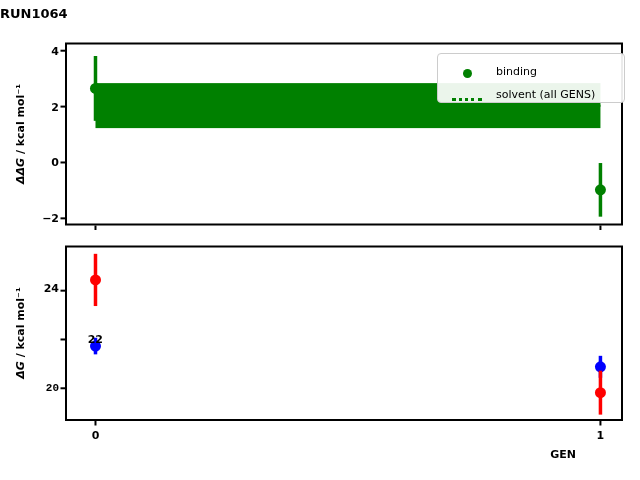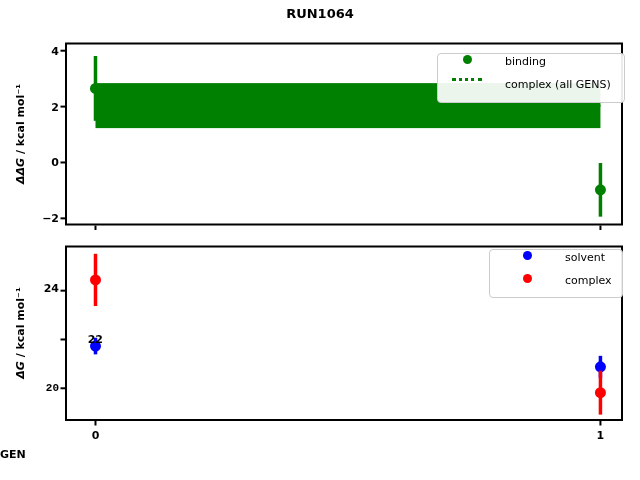--- a/index.html
+++ b/index.html
@@ -8,40 +8,40 @@
     width: 640px;
     height: 480px;
     background: #ffffff;
     font-family: "DejaVu Sans", "Liberation Sans", sans-serif;
     overflow: hidden;
   }
   .suptitle {
     position: absolute;
     top: 6px; left: 0;
     width: 640px;
-    text-align: center;
+    text-align: left;
     font-size: 13px;
     font-weight: bold;
     color: #000000;
   }
   #chart-svg { position: absolute; left: 0; top: 0; }
   .ylabel {
     position: absolute;
     white-space: nowrap;
     font-size: 11px;
     font-weight: bold;
     color: #000000;
     transform: translate(-50%, -50%) rotate(-90deg);
   }
   .ylabel .math { font-style: italic; }
   .xlabel {
     position: absolute;
     top: 448px; left: 0;
     width: 576px;
-    text-align: left;
+    text-align: right;
     font-size: 11px;
     font-weight: bold;
     color: #000000;
   }
   .tick-label {
     position: absolute;
     font-size: 11px;
     font-weight: bold;
     color: #000000;
   }
@@ -54,21 +54,21 @@
     border-radius: 4px;
     box-sizing: border-box;
     display: flex;
     flex-direction: column;
     justify-content: center;
     font-size: 11px;
     color: #000000;
   }
   .legend-top { left: 437px; top: 53px; width: 188px; height: 50px; }
   .legend-bottom { left: 489px; top: 249px; width: 134px; height: 49px; }
-  .legend-row { display: flex; align-items: flex-start; height: 23px; gap: 9px; }
+  .legend-row { display: flex; align-items: flex-end; height: 23px; }
   .legend-swatch-cell {
     width: 30px;
     display: flex;
     align-items: center;
     justify-content: center;
     flex: none;
   }
   .legend-top .legend-row { padding-left: 14px; }
   .legend-bottom .legend-row { padding-left: 22px; }
   .swatch-dot { width: 9px; height: 9px; border-radius: 50%; }
@@ -135,30 +135,16 @@
     <div class="legend-row">
       <span class="legend-swatch-cell">
           <span class="swatch-dot" style="background: rgb(0, 128, 0);"></span>
         </span>
       <span class="legend-label">binding</span>
     </div>
     <div class="legend-row">
       <span class="legend-swatch-cell">
           <span class="swatch-dotted"></span>
         </span>
-      <span class="legend-label">complex (all GENS)</span>
-    </div>
-  </div>
-    <div class="legend legend-bottom">
-    <div class="legend-row">
-      <span class="legend-swatch-cell">
-          <span class="swatch-dot" style="background: rgb(0, 0, 255);"></span>
-        </span>
-      <span class="legend-label">solvent</span>
-    </div>
-    <div class="legend-row">
-      <span class="legend-swatch-cell">
-          <span class="swatch-dot" style="background: rgb(255, 0, 0);"></span>
-        </span>
-      <span class="legend-label">complex</span>
+      <span class="legend-label">solvent (all GENS)</span>
     </div>
   </div>
   </div>
 
 </body></html>

